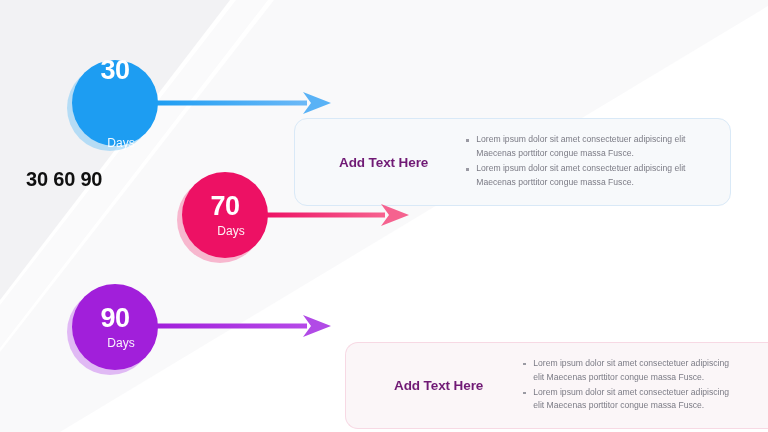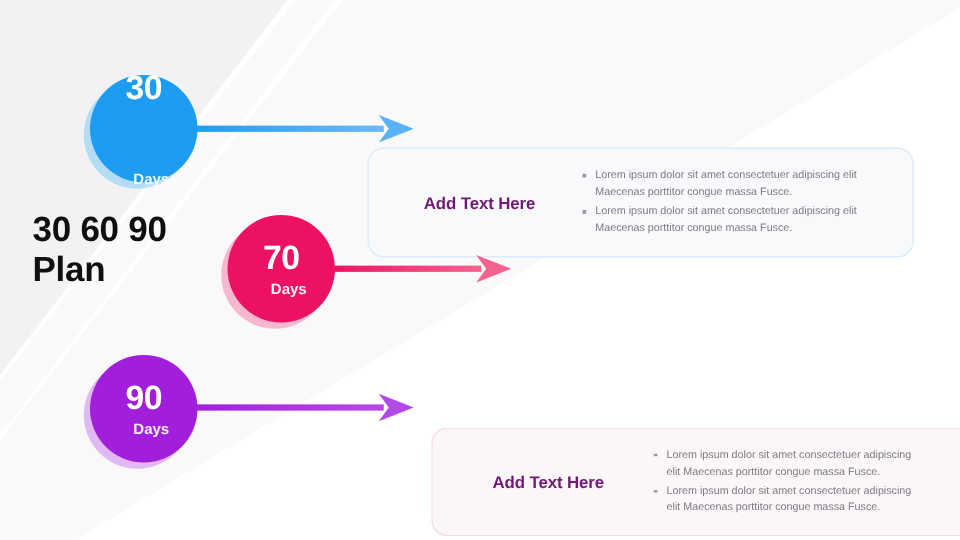--- a/index.html
+++ b/index.html
@@ -30,21 +30,21 @@
   
   .title-block {
     position: absolute;
     left: 26px;
     top: 168px;
     width: 170px;
     line-height: 1.16;
   }
   .title-line-1,
   .title-line-2 {
-    font-size: 28px;
+    font-size: 20px;
     font-weight: bold;
     color: #101010;
     letter-spacing: -0.2px;
     white-space: nowrap;
   }
   .title-line-3 {
     font-size: 23px;
     font-weight: normal;
     color: #5d5d63;
     letter-spacing: 0px;
@@ -90,21 +90,21 @@
     color: #ffffff;
   }
   .circle-num {
     font-size: 27px;
     font-weight: bold;
     line-height: 1;
     letter-spacing: -0.5px;
   }
   .circle-days {
     font-size: 12px;
-    font-weight: bold;
+    font-weight: normal;
     line-height: 1;
     margin-top: 5px;
     color: rgba(255,255,255,0.94);
     margin-left: 12px;
   }
 
   
   .arrow {
     position: absolute;
     height: 26px;
@@ -168,21 +168,20 @@
 <div class="slide">
 
   <svg class="bg-wedge" viewBox="0 0 768 432" preserveAspectRatio="none">
     <polygon points="0,0 230,0 0,300" fill="#f2f2f4"></polygon>
     <polygon points="0,305 236,0 268,0 0,348" fill="#fafafb"></polygon>
     <polygon points="0,352 274,0 768,0 768,6 60,432 0,432" fill="#f4f4f6" opacity="0.55"></polygon>
   </svg>
 
   <div class="title-block">
     <div class="title-line-1">30 60 90</div>
-    <div class="title-line-2">Plan</div>
   </div>
 
   <div class="row row-30">
 
     <div class="circle-wrap" style="left:72px; top:6px;">
       <div class="circle-glow" style="background:#6cc3f8;"></div>
       <div class="circle" style="background:#1d9df2;gap:48px;">
         <span class="circle-num">30</span>
         <span class="circle-days">Days</span>
       </div>

